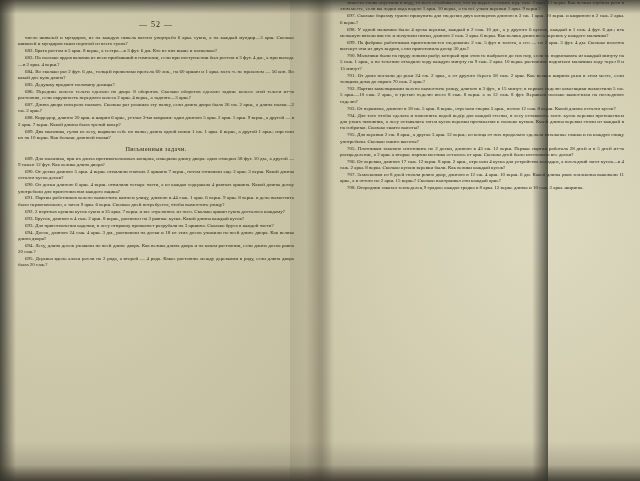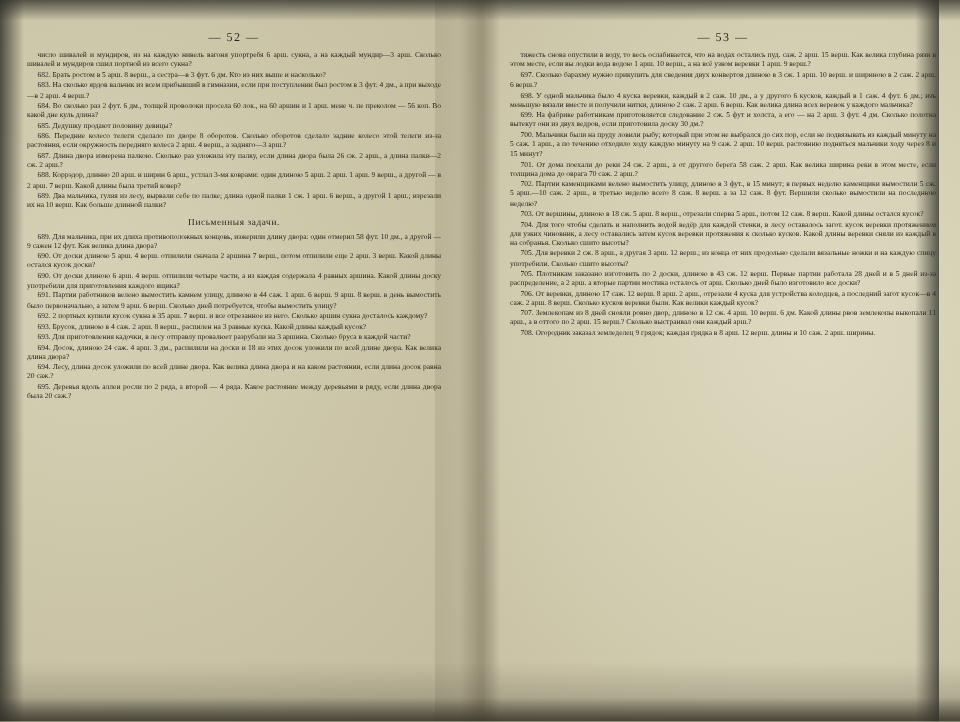--- a/index.html
+++ b/index.html
@@ -2,21 +2,21 @@
 <html><head>
 <meta charset="utf-8">
 <style>
   html,body{margin:0;padding:0;}
   body{
     width:640px;height:481px;overflow:hidden;
     background:#6a6f63;
     font-family:"Liberation Serif", serif;
   }
   #page{
-    position:relative;width:626px;height:481px;
+    position:relative;width:548px;height:481px;
     background:#c9c3a8;
   }
   
   .paper-left,.paper-right{
     position:absolute;top:0;height:481px;
   }
   .paper-left{
     left:0;width:320px;
     background:
       radial-gradient(ellipse at 20% 40%, #d6d1b6 0%, #cdc7aa 45%, #c2bb9e 100%);
@@ -128,21 +128,20 @@
       <p class="para">692. 2 портных купили кусок сукна в 35 арш. 7 верш. и все отрезанное из него. Сколько аршин сукна досталось каждому?</p>
       <p class="para">693. Брусок, длиною в 4 саж. 2 арш. 8 верш., распилен на 3 равные куска. Какой длины каждый кусок?</p>
       <p class="para">693. Для приготовления кадочки, в лесу отправлу провалюет разрубали на 3 аршина. Сколько бруса в каждой части?</p>
       <p class="para">694. Досок, длиною 24 саж. 4 арш. 3 дм., распилили на доски и 18 из этих досок уложили по всей длине двора. Как велика длина двора?</p>
       <p class="para">694. Лесу, длина досок уложили по всей длине двора. Как велика длина двора и на каком растоянии, если длина досок равна 20 саж.?</p>
       <p class="para">695. Деревья вдоль аллеи росли по 2 ряда, а второй — 4 ряда. Какое растояние между деревьями в ряду, если длина двора была 20 саж.?</p>
     </div>
   </div>
 
   <div class="page-col" id="right-col">
-    <div class="folio">— 53 —</div>
     <div class="body-text blurline">
       <p class="para">тяжесть снова опустили в воду, то весь ослабивается, что на водах остались пуд. саж. 2 арш. 15 верш. Как велика глубина рязи в этом месте, если вы лодки вода водою 1 арш. 10 верш., а на всё узком веревки 1 арш. 9 верш.?</p>
       <p class="para">697. Сколько барахму нужно прикупить для сведения двух конвертов длиною в 3 сж. 1 арш. 10 верш. и шириною в 2 саж. 2 арш. 6 верш.?</p>
       <p class="para">698. У одной мальчика было 4 куска веревки, каждый в 2 саж. 10 дм., а у другого 6 кусков, каждый в 1 саж. 4 фут. 6 дм.; изъ меньшую вязали вместе и получили нитки, длиною 2 саж. 2 арш. 6 верш. Как велика длина всех веревок у каждого мальчика?</p>
       <p class="para">699. На фабрике работникам приготовляется следование 2 сж. 5 фут и холста, а его — на 2 арш. 3 фут. 4 дм. Сколько полотна вытекут они из двух ведров, если приготовила доску 30 дм.?</p>
       <p class="para">700. Мальчики были на пруду ловили рыбу; который при этом не выбрался до сих пор, если не подвязывать из каждый минуту на 5 саж. 1 арш., а по течению отходило ходу каждую минуту на 9 саж. 2 арш. 10 верш. растоянию подняться мальчики ходу через 8 и 15 минут?</p>
       <p class="para">701. От дома поехали до реки 24 сж. 2 арш., а от другого берега 58 саж. 2 арш. Как велика ширина реки в этом месте, если толщина дома до оврага 70 саж. 2 арш.?</p>
       <p class="para">702. Партии каменщиками велено вымостить улицу, длиною в 3 фут., в 15 минут; в первых неделю каменщики вымостили 5 сж. 5 арш.—10 саж. 2 арш., в третью неделю всего 8 саж. 8 верш. а за 12 саж. 8 фут. Вершили сколько вымостили на последнюю неделю?</p>
       <p class="para">703. От вершины, длиною в 18 сж. 5 арш. 8 верш., отрезали сперва 5 арш., потом 12 саж. 8 верш. Какой длины остался кусок?</p>
       <p class="para">704. Для того чтобы сделать и наполнить водой ведёр для каждой стенки, в лесу оставалось загот. кусок веревки протяжением для узких чиновник, а лесу оставались затем кусок веревки протяжения к сколько кусков. Какой длины веревки сняли из каждый в на собранья. Сколько сшито высоты?</p>

